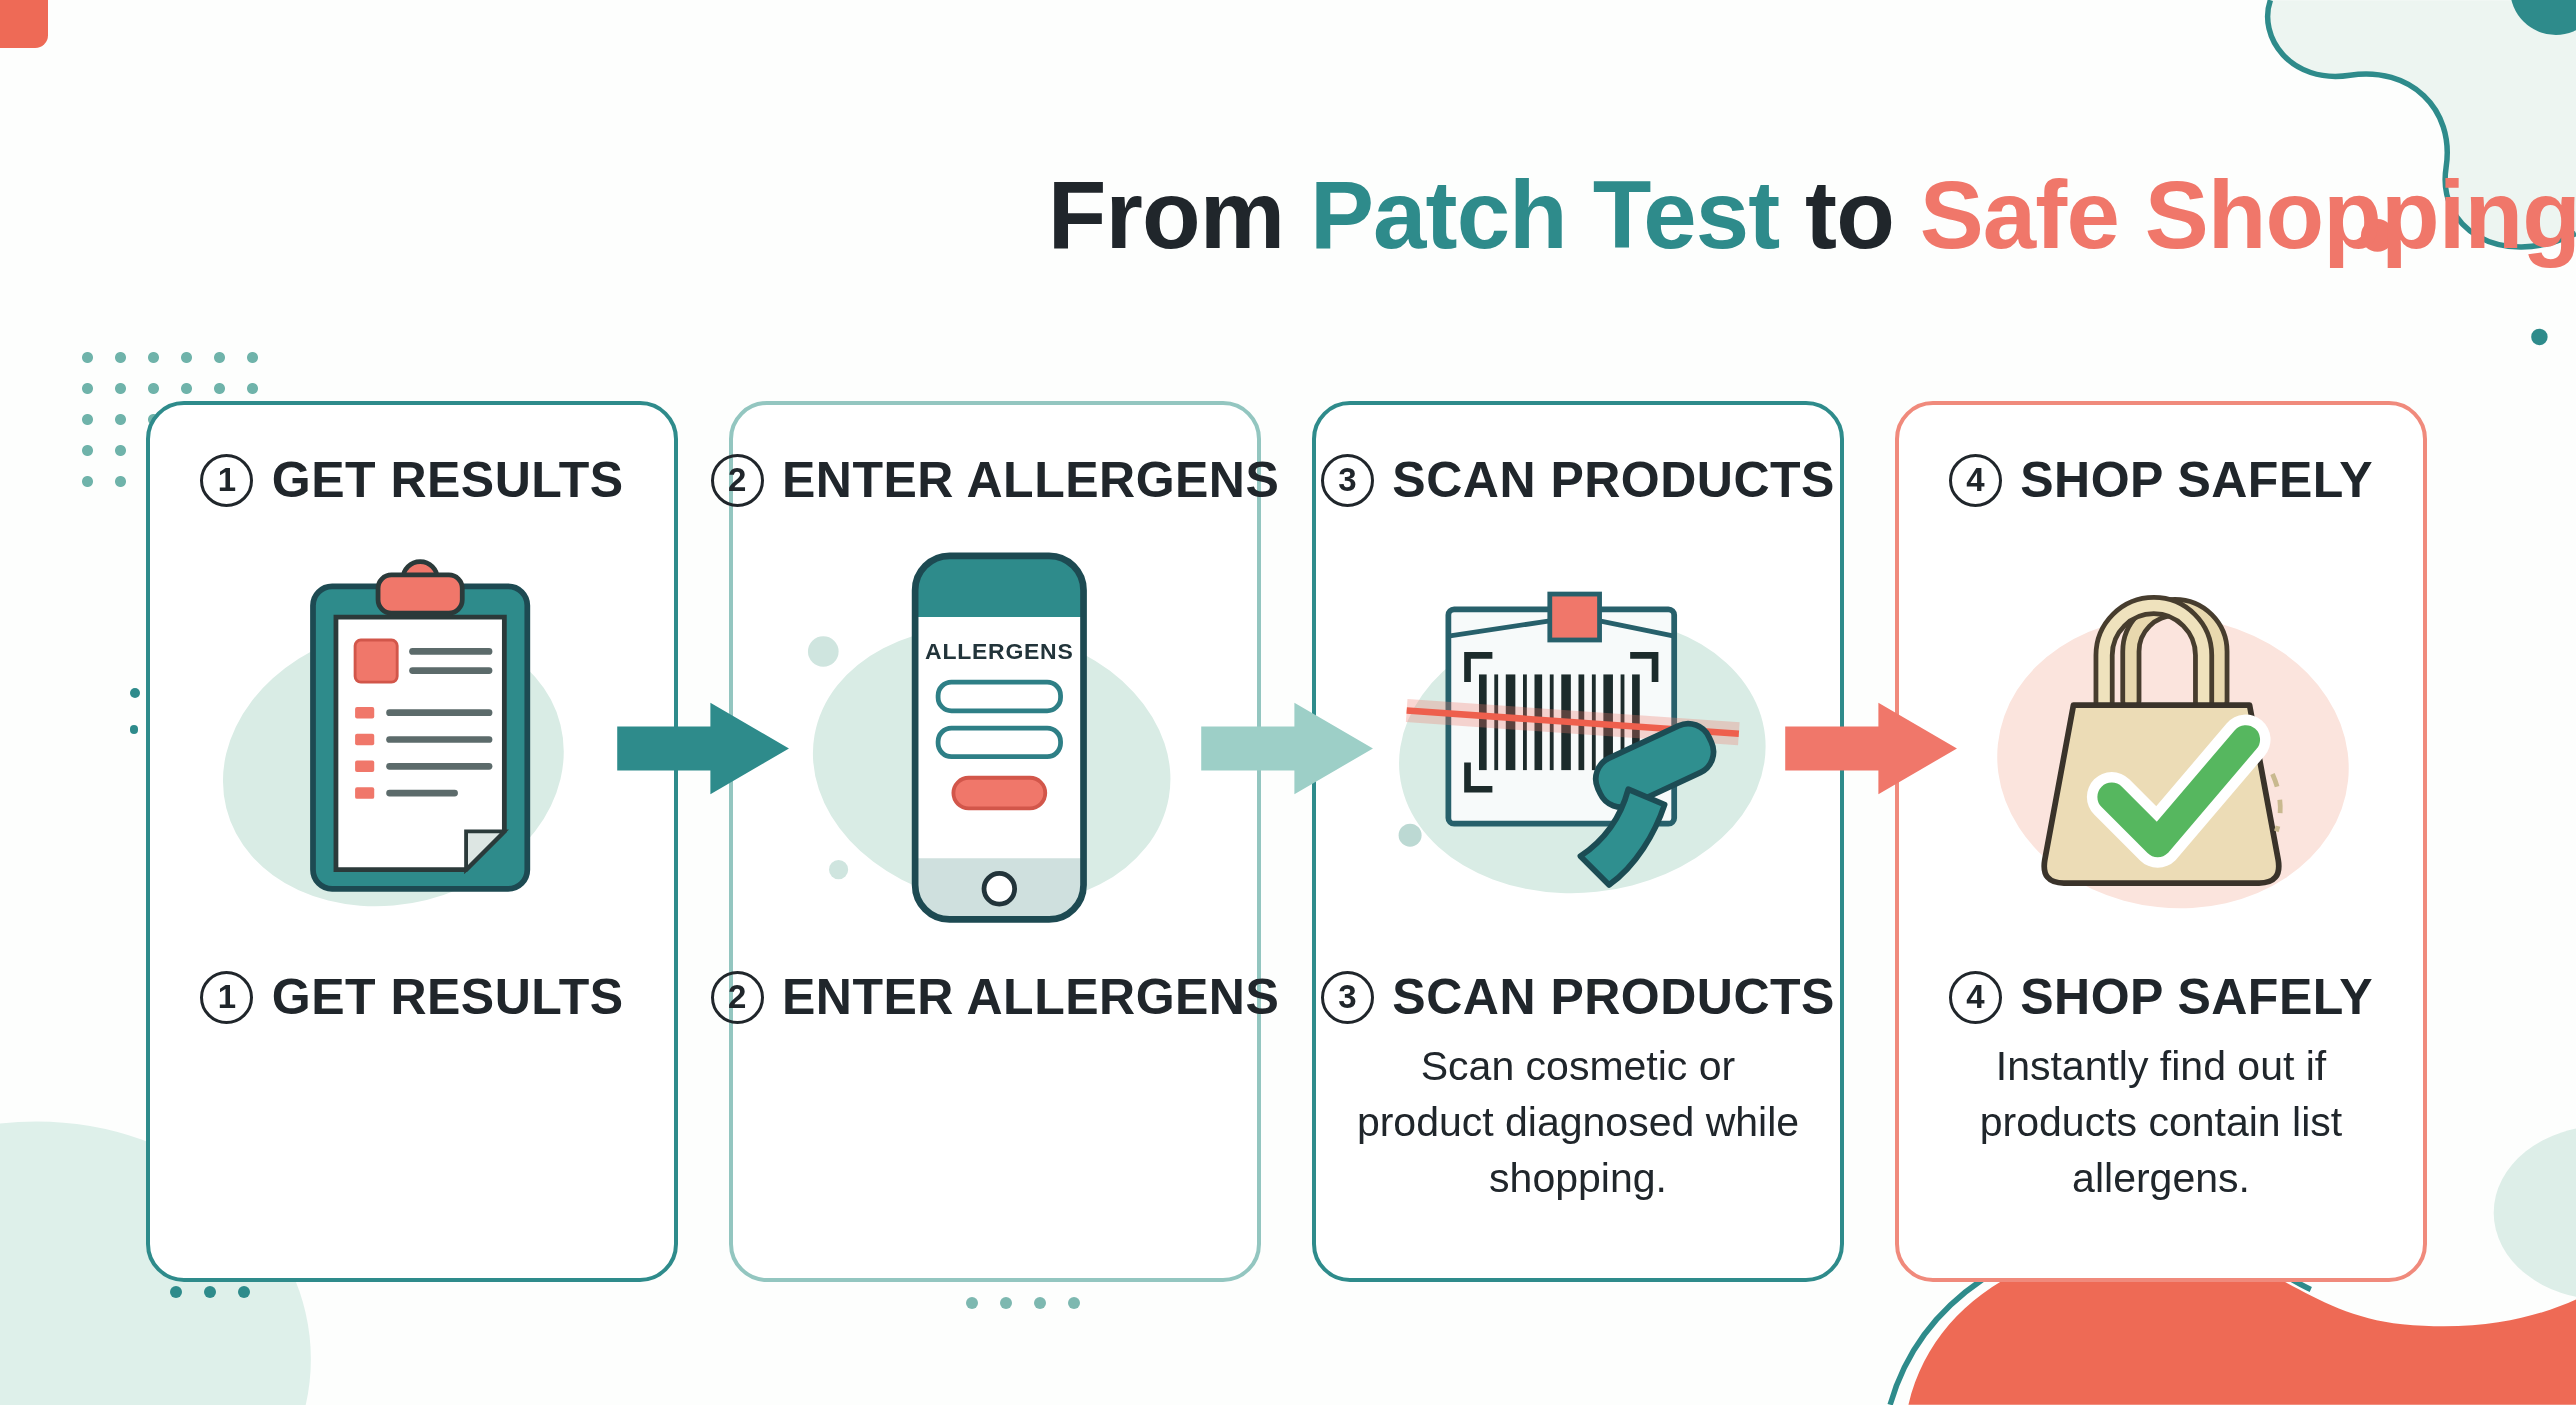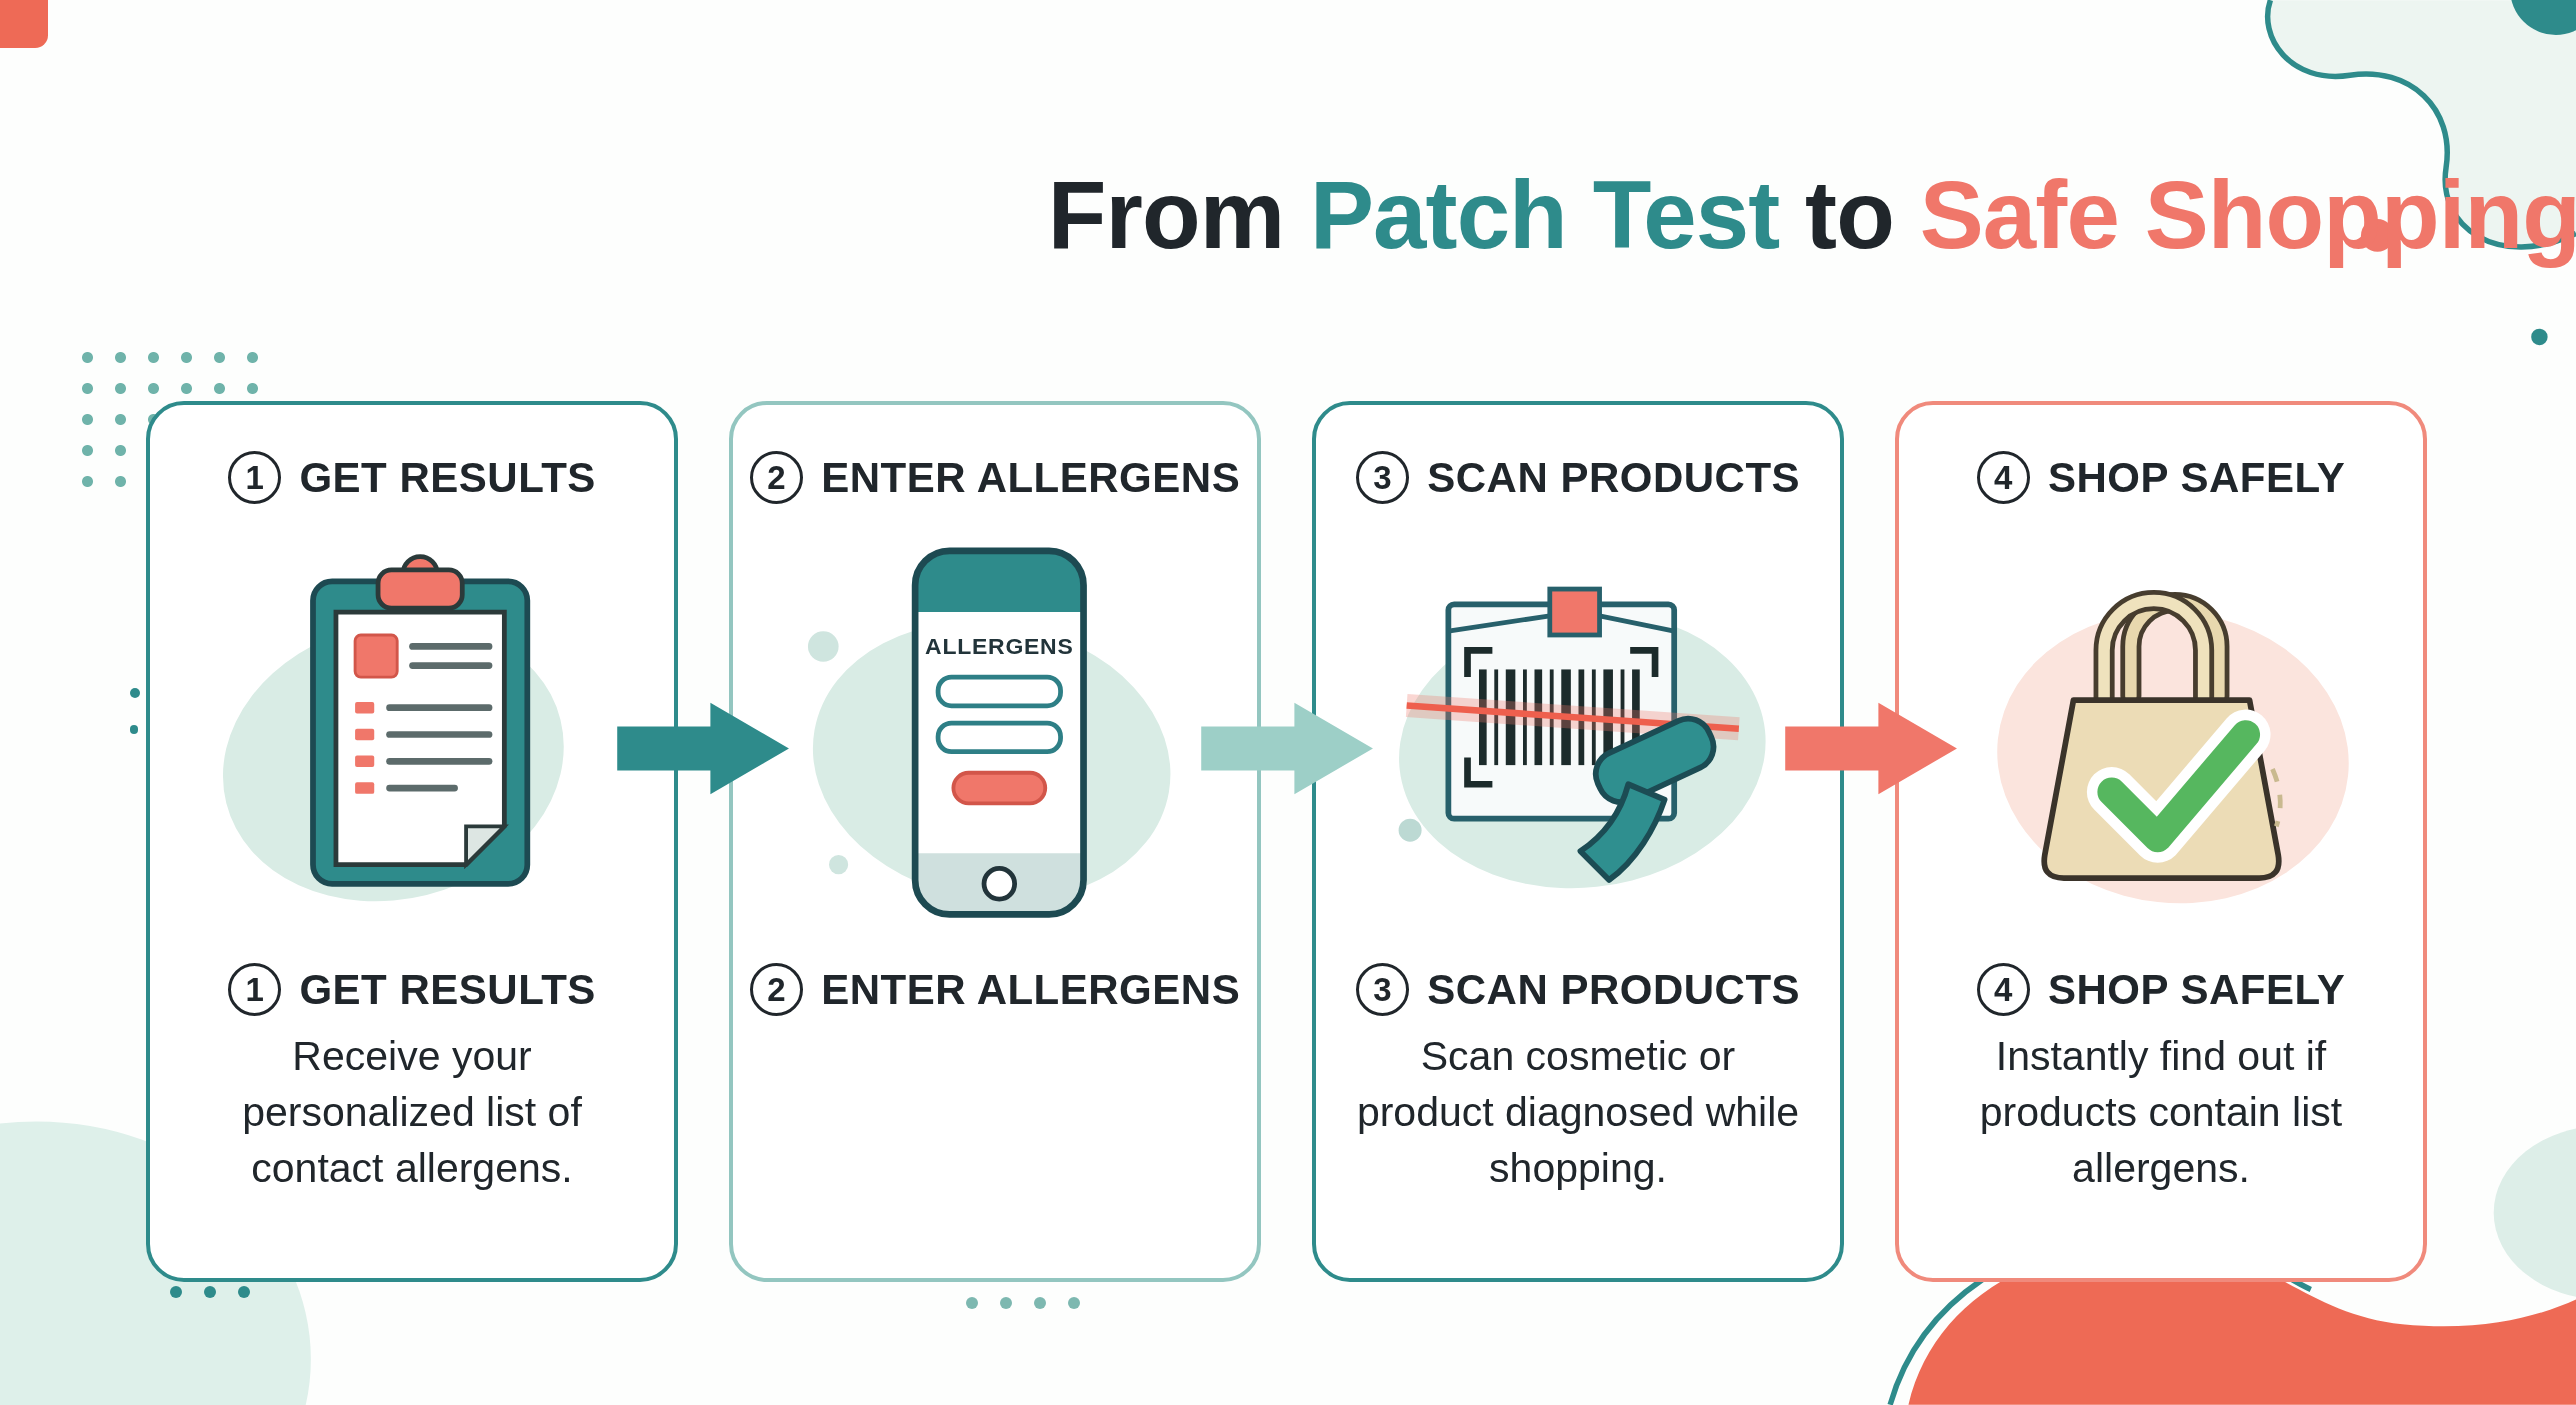--- a/index.html
+++ b/index.html
@@ -51,21 +51,21 @@
   .step-box.seafoam-border { border-color: #93c6c0; }
   .step-box.coral-border { border-color: #f08a7c; }
 
   .step-header { display: flex; align-items: center; gap: 18.3px; }
   .num-circle {
     width: 53px; height: 53px; flex: 0 0 auto;
     border: 3.7px solid #20262b; border-radius: 50%;
     display: flex; align-items: center; justify-content: center;
     font-size: 33px; font-weight: 700;
   }
-  .step-label { font-size: 42px; font-weight: 700; letter-spacing: 0.5px; white-space: nowrap; }
+  .step-label { font-size: 50px; font-weight: 700; letter-spacing: 0.5px; white-space: nowrap; }
   .icon-wrap { width: 421px; height: 421px; margin-top: 20px; }
   .icon-wrap svg { width: 100%; height: 100%; display: block; }
   .step-header.repeat { margin-top: 18.3px; }
   .step-desc {
     margin: 12.8px 0 0; font-size: 41px; line-height: 1.36;
     text-align: center; max-width: 457px; color: #20262b;
   }
 
   
   .arrow { position: absolute; top: 701px; width: 174px; height: 95px; z-index: 3; }
@@ -153,21 +153,20 @@
             <rect x="80" y="107" width="10" height="6" rx="1"></rect>
             <rect x="80" y="121" width="10" height="6" rx="1"></rect>
             <rect x="80" y="135" width="10" height="6" rx="1"></rect>
           </g>
         </svg>
       </div>
       <div class="step-header repeat">
         <span class="num-circle">1</span>
         <span class="step-label">GET RESULTS</span>
       </div>
-      <p class="step-desc">Receive your personalized list of contact allergens.</p>
     </div>
 
     <div class="step-box seafoam-border">
       <div class="step-header">
         <span class="num-circle">2</span>
         <span class="step-label">ENTER ALLERGENS</span>
       </div>
       <div class="icon-wrap">
         <svg viewBox="0 0 220 220">
           <ellipse cx="108" cy="124" rx="94" ry="72" fill="#d9ece5" transform="rotate(10 108 124)"></ellipse>

